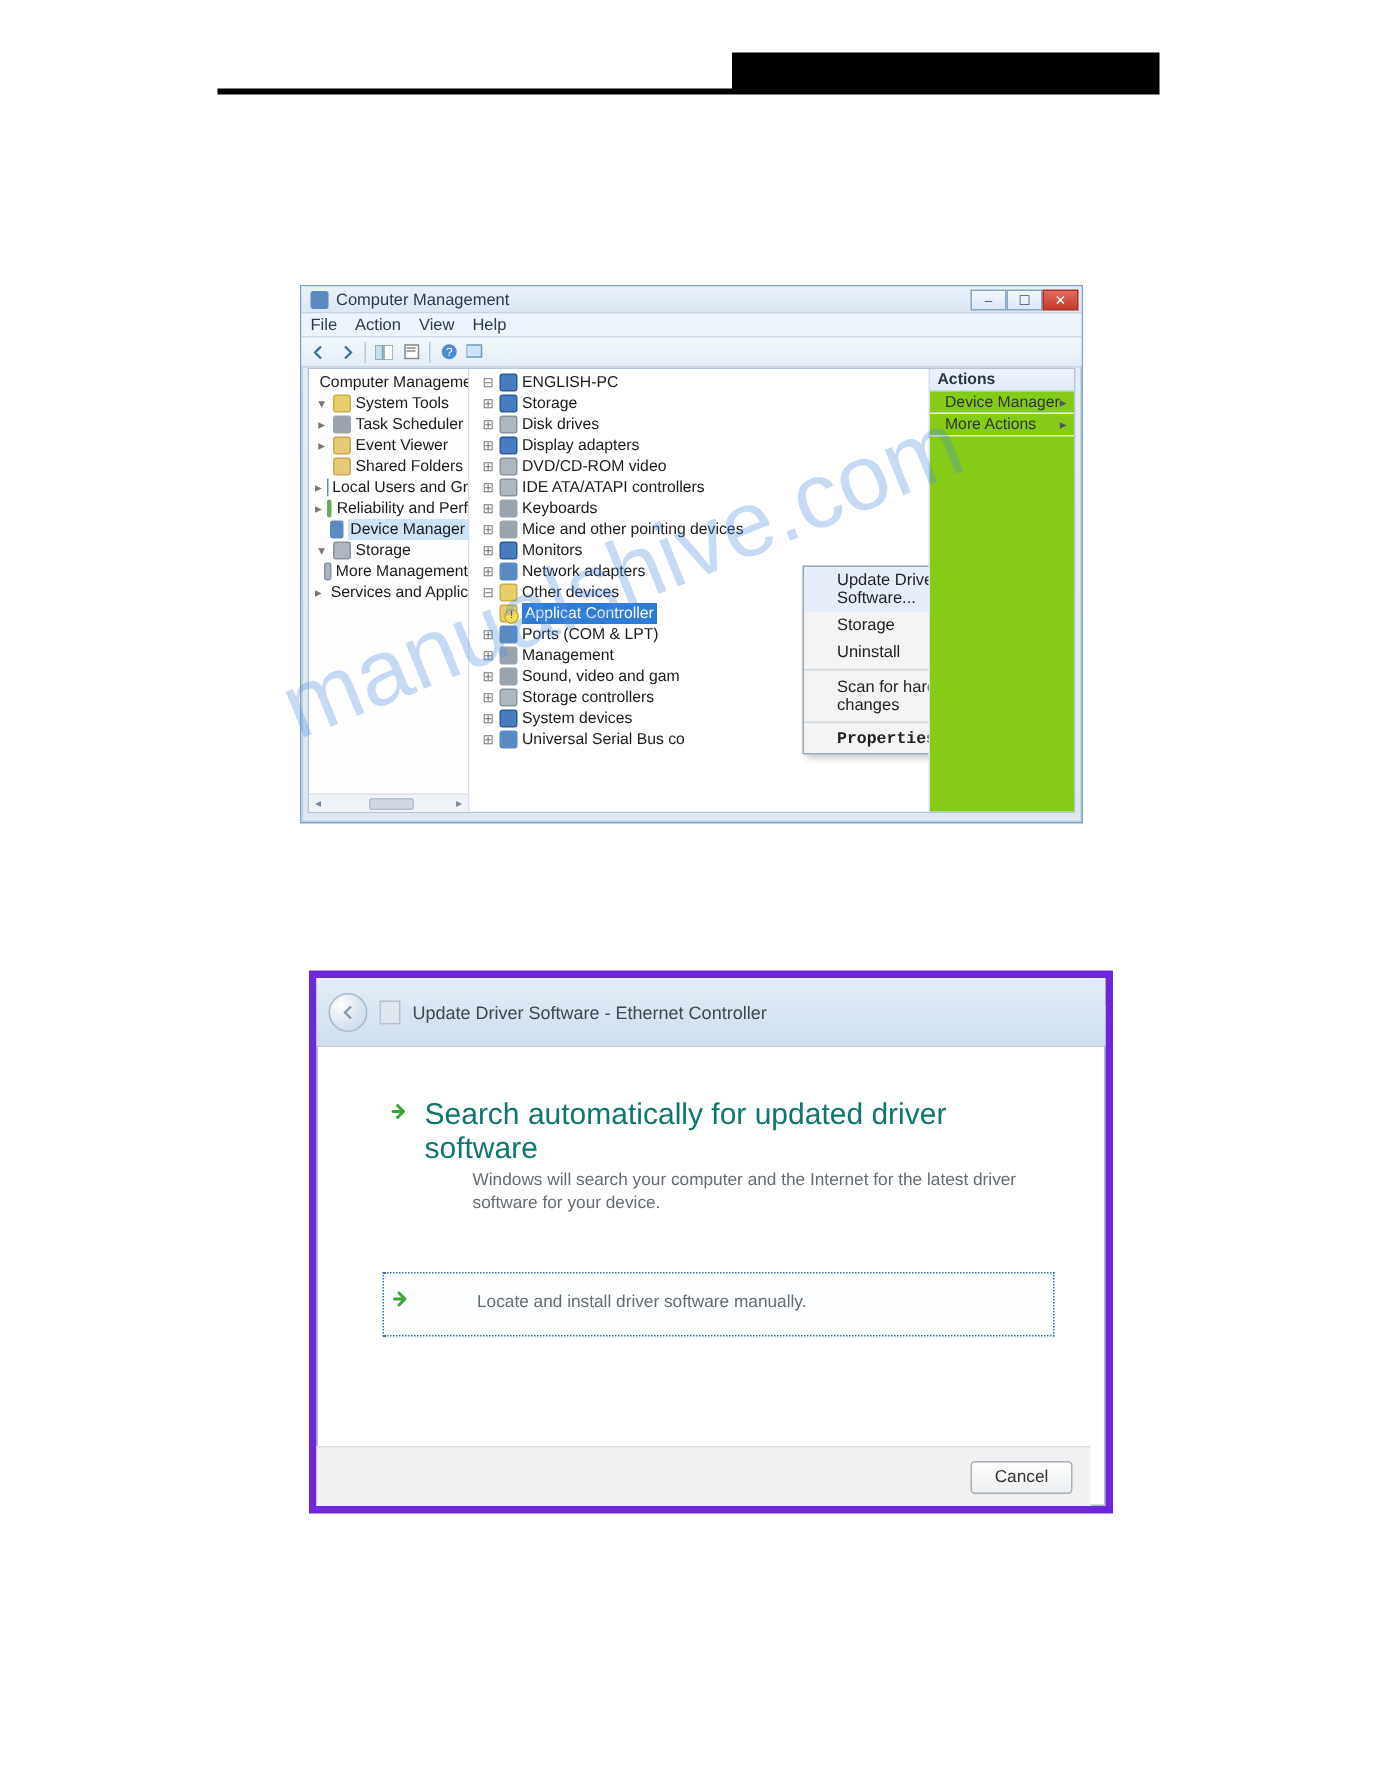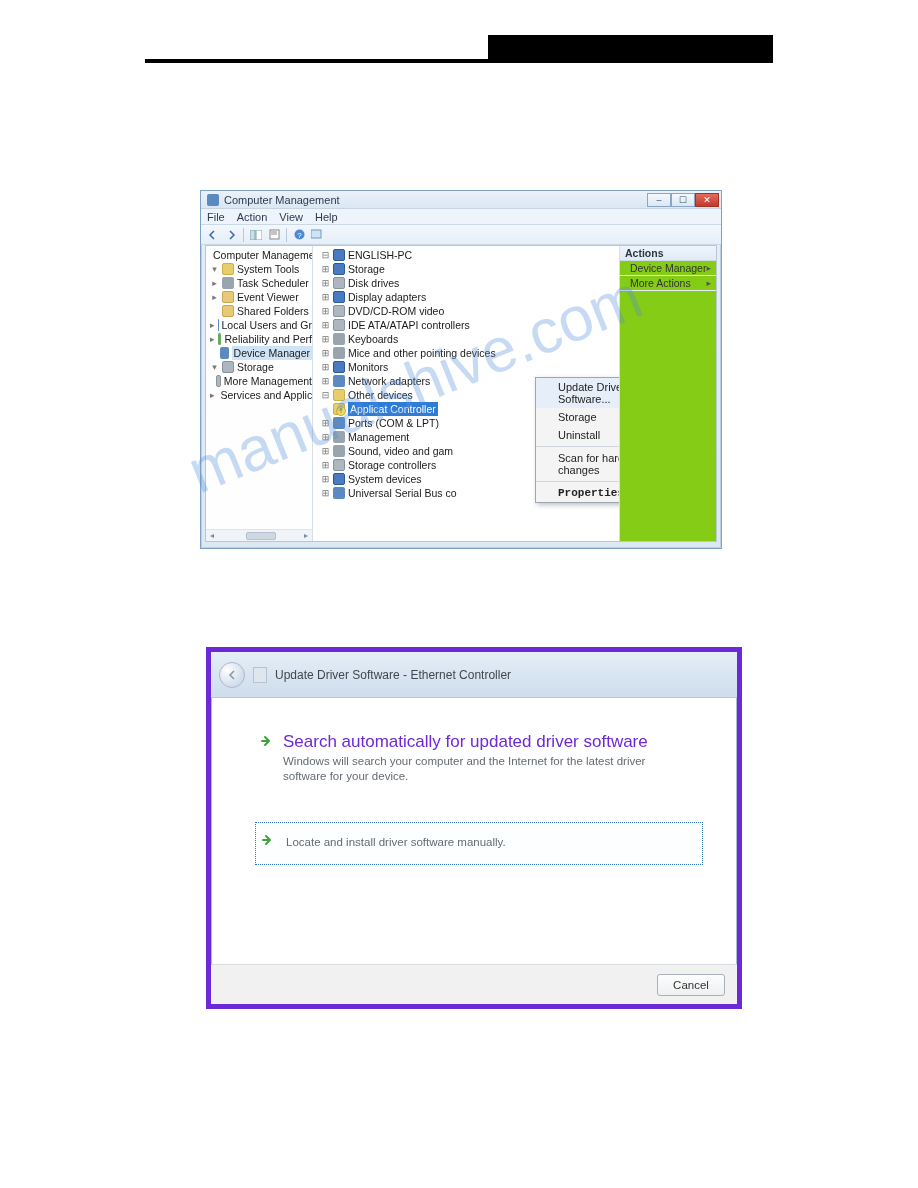--- a/index.html
+++ b/index.html
@@ -138,25 +138,25 @@
   .win2 .hdico{width:14px;height:16px;background:#dfe6ee;border:1px solid #b7c2d0;}
   .win2 .hdtxt{font-size:12px;color:#40474e;}
 
   .win2 .content{padding:26px 34px 0 34px;}
   .win2 .q{font-size:16px;color:#115aa3;margin-bottom:30px;}
 
   .optwrap{margin-left:10px;}
   .opt{padding:8px 12px 10px 28px;position:relative;margin-bottom:28px;}
   .opt .arrow{position:absolute;left:4px;top:10px;color:#3aa33a;}
   .opt .arrow svg{display:block;}
-  .opt .t{font-size:17px;color:#6d28d9;}
-  .opt .d{font-size:11.5px;color:#646b72;line-height:15px;margin-top:2px;}
+  .opt .t{font-size:20px;color:#0f766e;}
+  .opt .d{font-size:11.5px;color:#646b72;line-height:15px;margin-top:2px;margin-left:32px;}
   .opt.sel{border:1px dotted #2a6fb5;background:#fcfeff;padding:10px 14px 14px 30px;margin-bottom:20px;}
 
-  .win2 .footer{position:absolute;left:0;right:0;bottom:0;height:40px;background:#f1f1f1;border-top:1px solid #d8dde2;display:flex;align-items:center;justify-content:flex-end;padding:0 12px;}
+  .win2 .footer{position:absolute;left:0;right:10px;bottom:0;height:40px;background:#f1f1f1;border-top:1px solid #d8dde2;display:flex;align-items:center;justify-content:flex-end;padding:0 12px;}
   .btn{min-width:68px;height:22px;background:linear-gradient(#fdfdfd,#eef0f2);border:1px solid #a8b0b9;border-radius:3px;font-size:11.5px;color:#333;display:flex;align-items:center;justify-content:center;cursor:pointer;}
 </style>
 </head>
 <body>
 
 <div class="page-header">
   <div class="left"></div>
     <div class="right"></div>
 </div>
 

